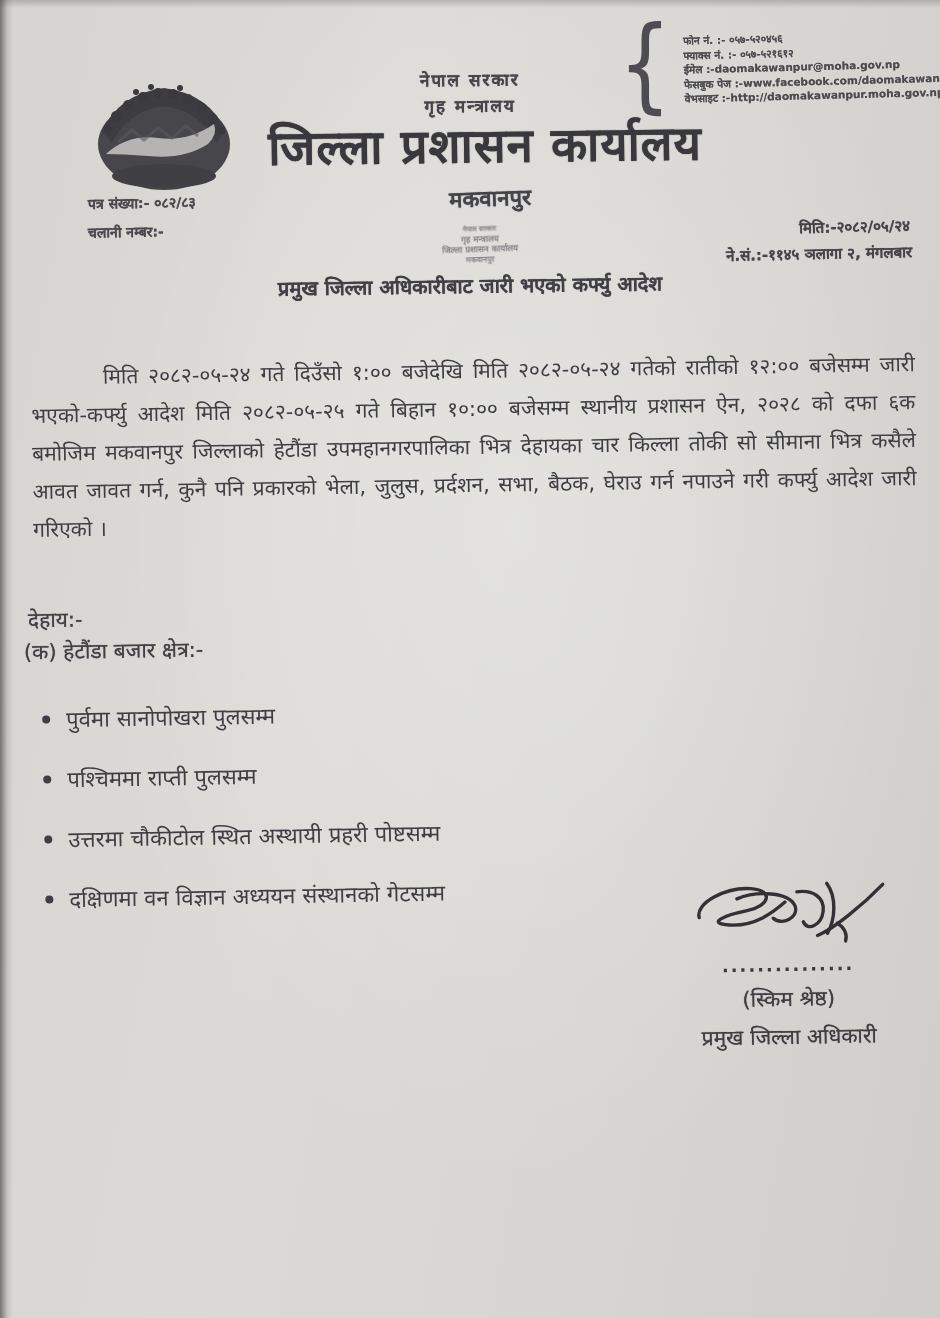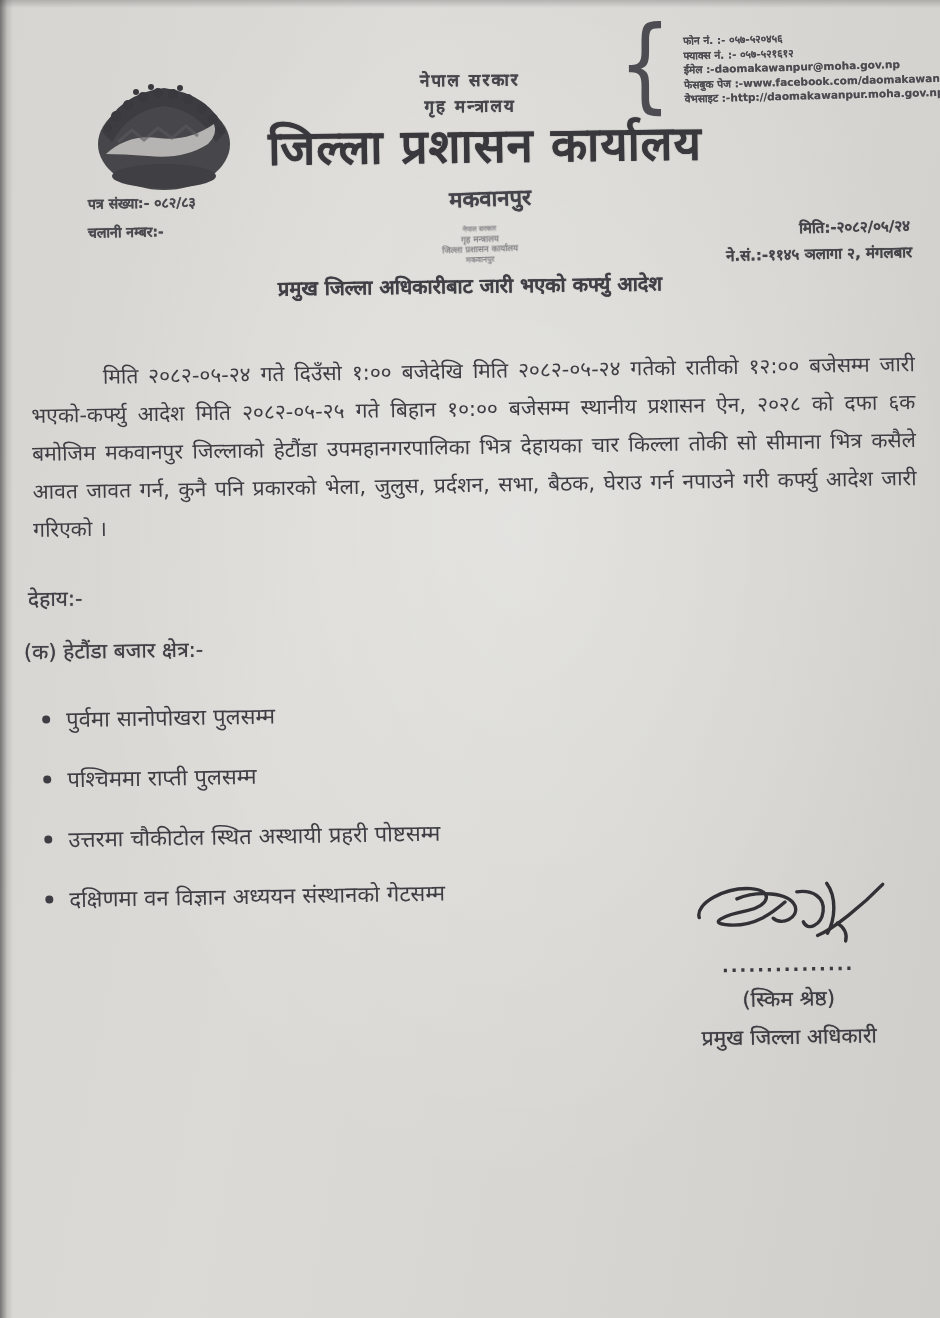--- a/index.html
+++ b/index.html
@@ -70,21 +70,21 @@
 
   
   .body-par{
     position:absolute;left:32px;top:352px;width:884px;
     font-size:21px;line-height:38px;color:#3e3d43;
     text-align:justify;transform:rotate(-0.9deg);
   }
   .body-par::first-line{}
   .indent{ display:inline-block;width:72px; }
 
-  .dehaya{ position:absolute;left:28px;top:584px;font-size:21px;color:#413f46;transform:rotate(-0.8deg); }
+  .dehaya{ position:absolute;left:28px;top:605px;font-size:21px;color:#413f46;transform:rotate(-0.8deg); }
   .area-head{ position:absolute;left:24px;top:636px;font-size:21px;color:#413f46;transform:rotate(-0.8deg); }
 
   .boundary-list{ position:absolute;left:44px;top:700px;width:640px;transform:rotate(-1deg); }
   .boundary-item{ display:flex;align-items:flex-start;margin-bottom:30px; }
   .bullet-dot{
     width:8px;height:8px;border-radius:50%;background:#3e3d43;flex:0 0 8px;
     margin:10px 16px 0 0;
   }
   .boundary-item span{ font-size:22px;line-height:30px;color:#3e3d43; }
 

